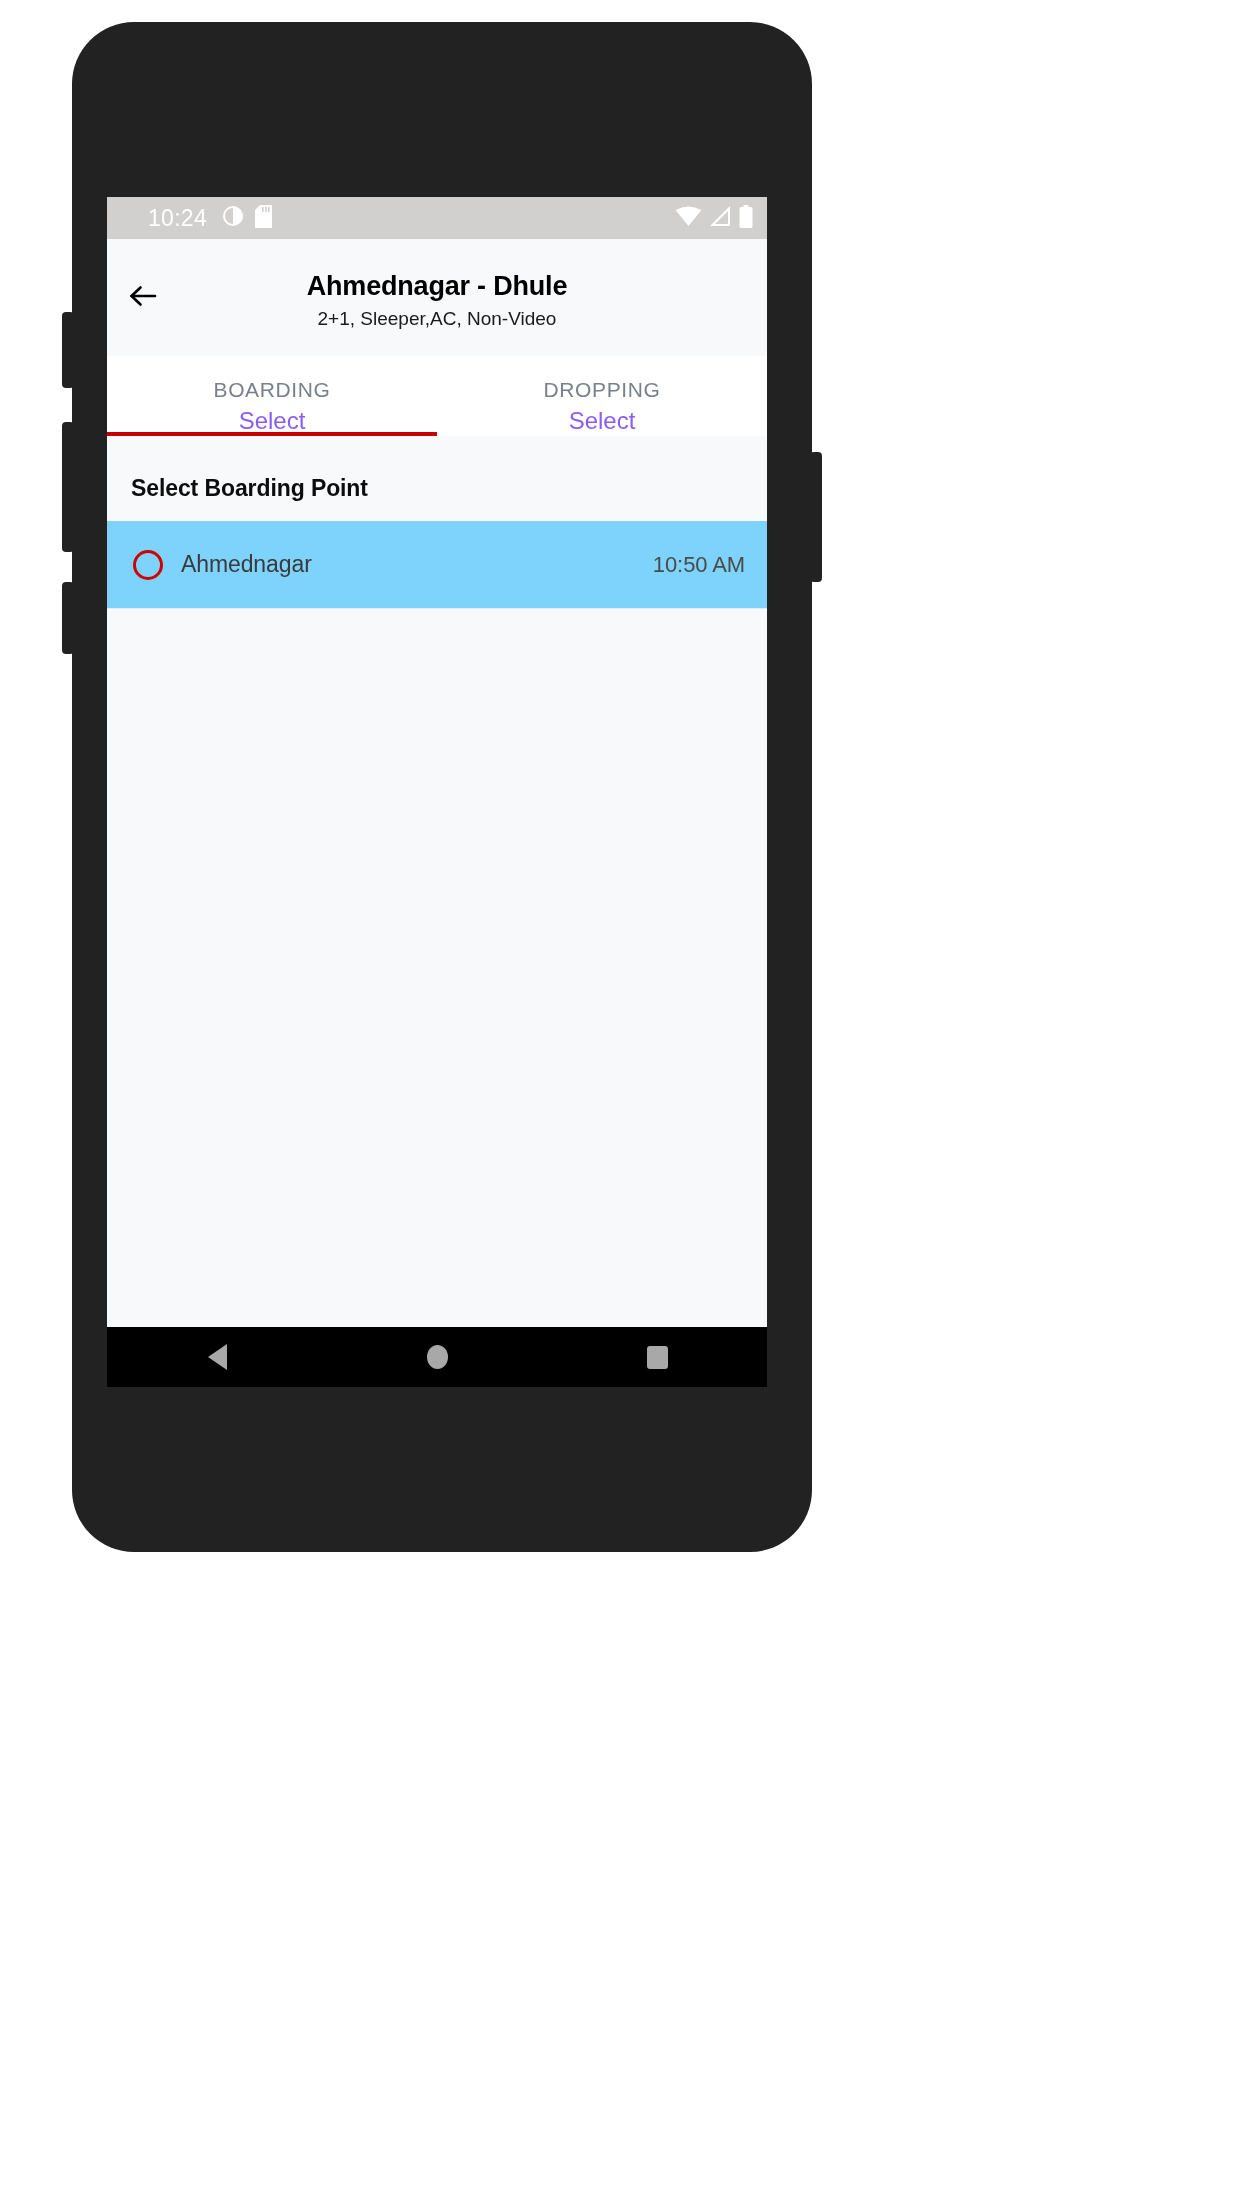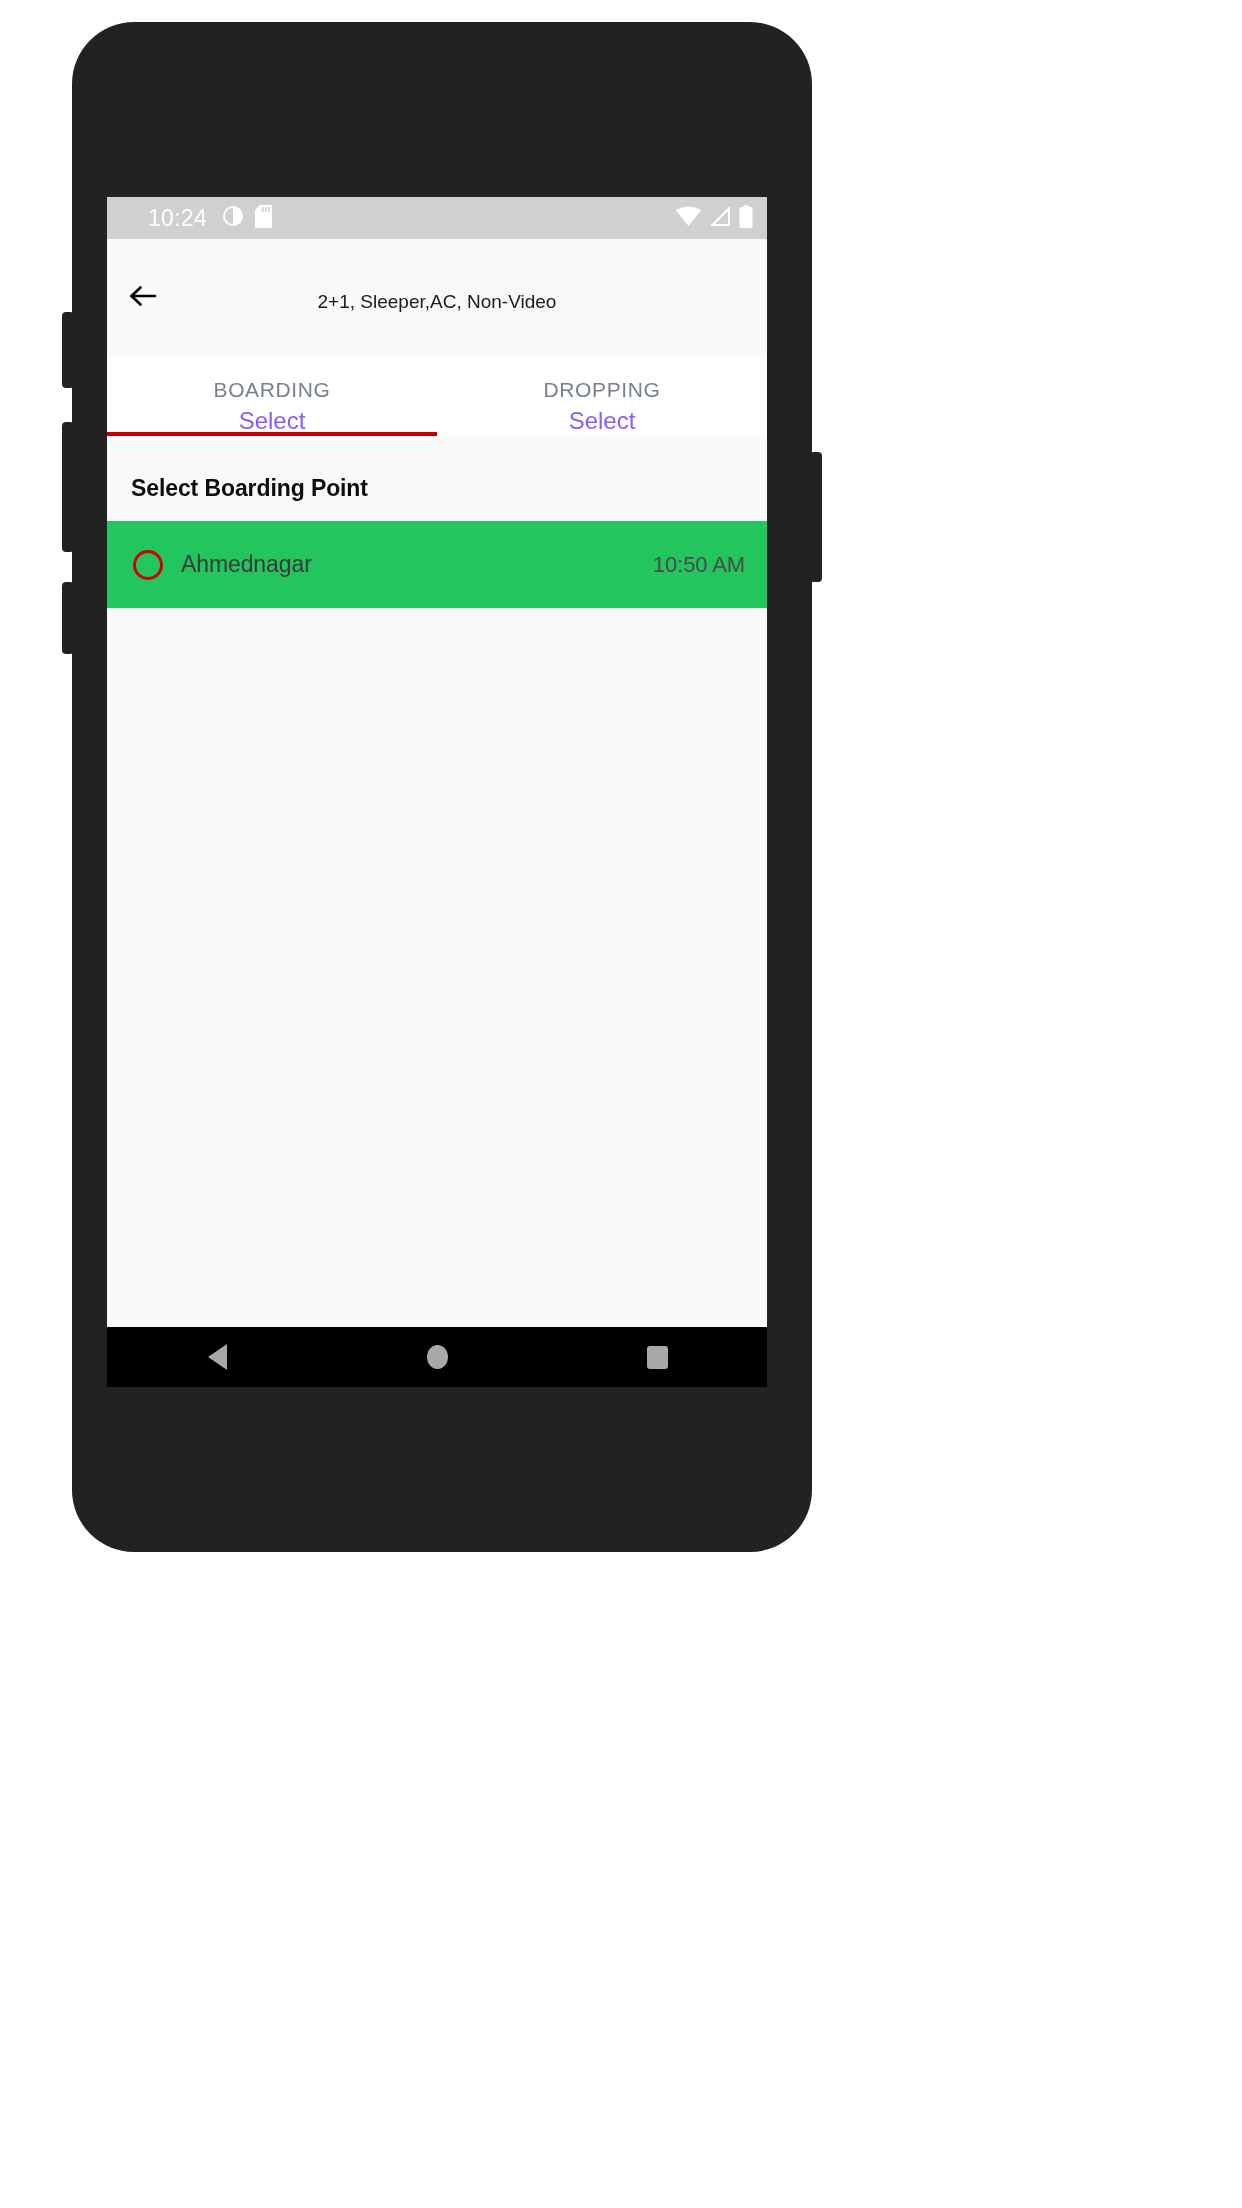--- a/index.html
+++ b/index.html
@@ -148,21 +148,21 @@
     margin-top:20px;
   }
 
   
   #boarding-list { background:#ffffff; }
   .boarding-row {
     height:88px;
     display:flex;
     align-items:center;
     padding:0 22px 0 26px;
-    background:#22c55e;
+    background:#7dd3fc;
     border-bottom:1px solid #e8eaed;
   }
   .radio-outer {
     width:30px; height:30px;
     border:3px solid #d00000;
     border-radius:50%;
     flex:none;
   }
   .boarding-name {
     font-size:23px;
@@ -269,20 +269,21 @@
     <div id="app-bar">
       <div id="back-button">
         <span>
           <svg width="30" height="24" viewBox="0 0 30 24">
             <path d="M11.5 3.5 L2.5 12 L11.5 20.5" stroke="#000000" stroke-width="2.6" fill="none" stroke-linecap="round" stroke-linejoin="round"></path>
             <line x1="2.5" y1="12" x2="26" y2="12" stroke="#000000" stroke-width="2.6" stroke-linecap="round"></line>
           </svg>
         </span>
       </div>
       <div id="app-bar-titles">
+        <div id="app-bar-title">Ahmednagar - Dhule</div>
         <div id="app-bar-subtitle">2+1, Sleeper,AC, Non-Video</div>
       </div>
     </div>
 
     <div id="tab-bar">
       <div class="tab">
         <span class="tab-title">BOARDING</span>
         <span class="tab-value">Select</span>
       </div>
       <div class="tab">

